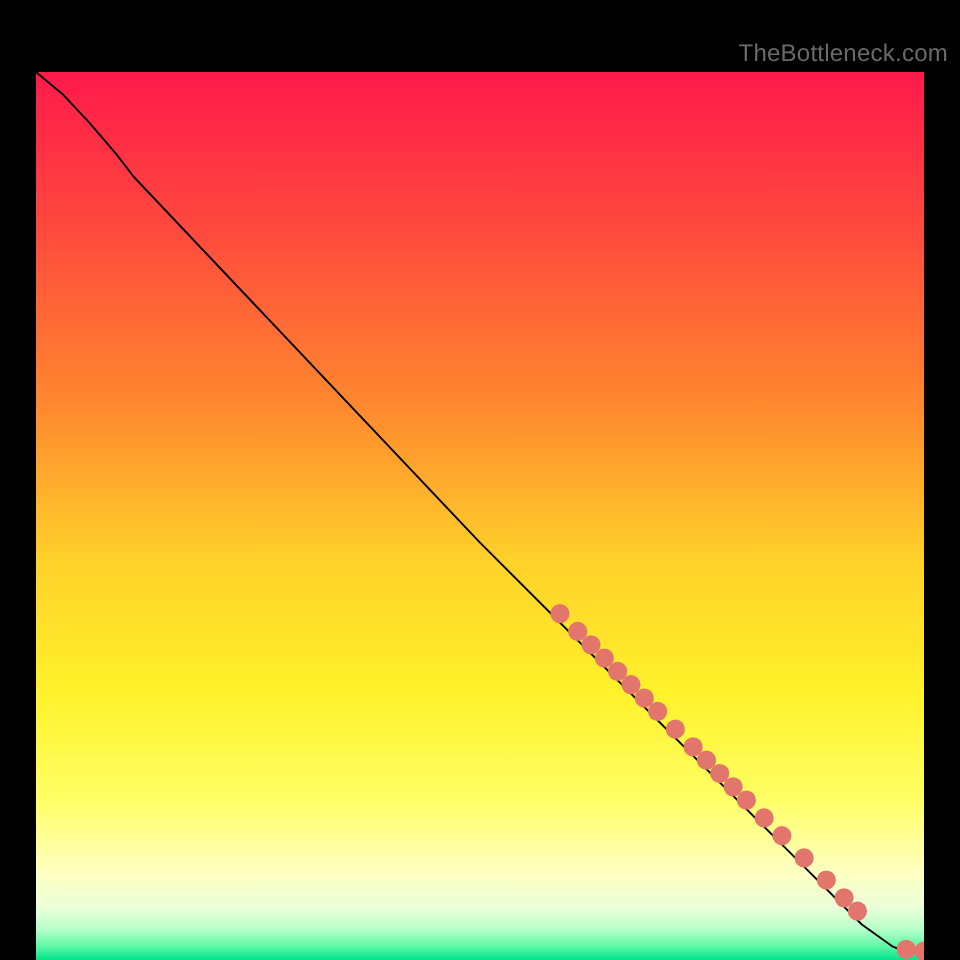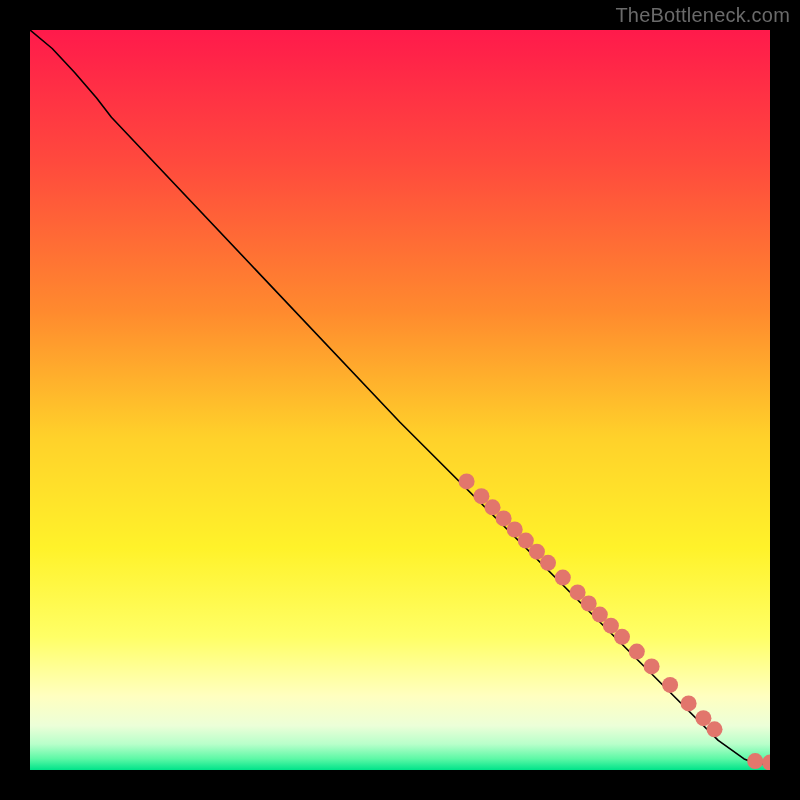--- a/index.html
+++ b/index.html
@@ -8,20 +8,21 @@
     width: 800px;
     height: 800px;
     background: #000;
     overflow: hidden;
     font-family: Arial, Helvetica, sans-serif;
   }
   .stage {
     position: relative;
     width: 800px;
     height: 675px;
+    margin-top: 30px;
   }
   .plot-frame {
     position: absolute;
     left: 30px;
     top: 30px;
     width: 740px;
     height: 740px;
     box-sizing: border-box;
   }
   .plot-svg {

